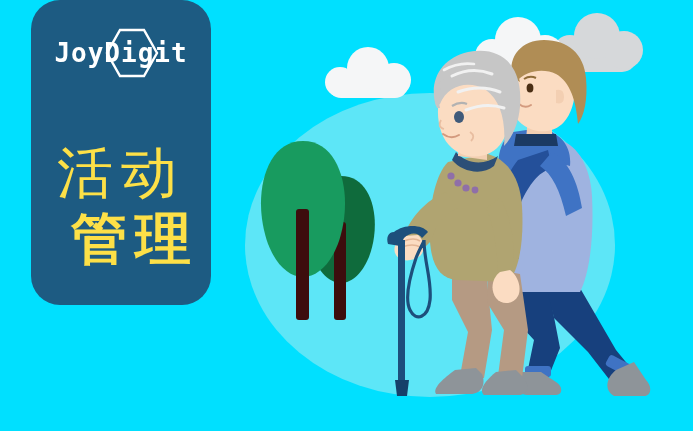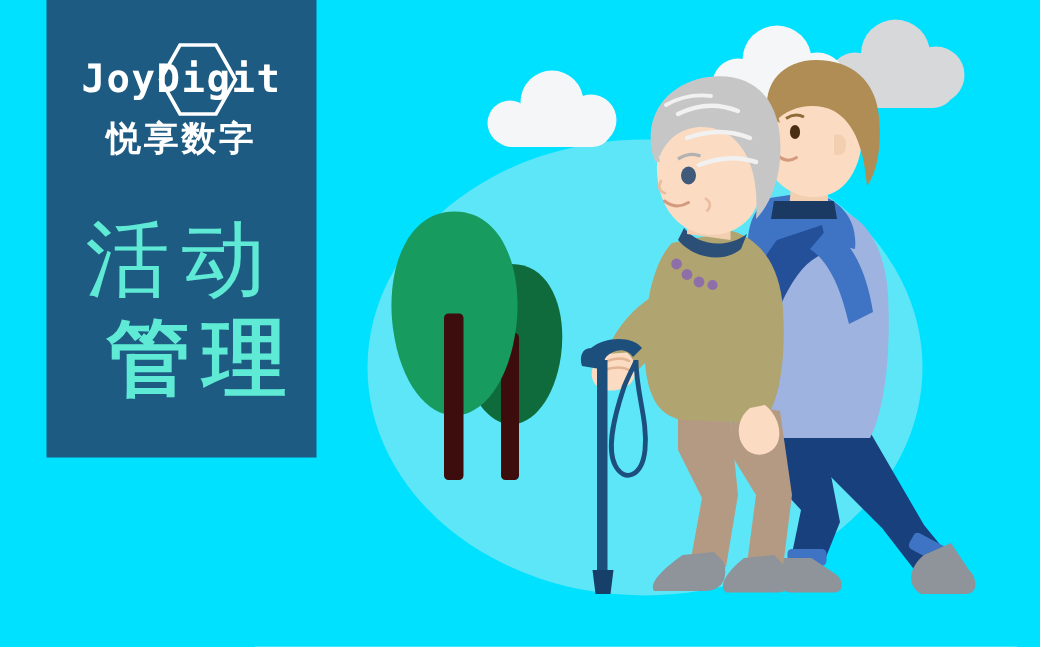--- a/index.html
+++ b/index.html
@@ -9,20 +9,21 @@
   }
   #stage{
     position:relative;width:693px;height:431px;
     background:#00e0ff;overflow:hidden;
   }
   
   #brand-panel{
     position:absolute;left:31px;top:0;width:180px;height:305px;
     background:#1d5b82;
     z-index:30;
+    border-radius:29px;
   }
   #logo-block{
     position:absolute;left:0;top:26px;width:180px;height:96px;
   }
   #logo-hex{
     position:absolute;left:74px;top:2px;width:54px;height:50px;
   }
   #logo-word{
     position:absolute;left:0;top:8px;width:180px;
     text-align:center;
@@ -33,21 +34,21 @@
     z-index:2;
   }
   #logo-cn{
     position:absolute;left:0;top:50px;width:180px;text-align:center;
     color:#ffffff;font-size:23px;font-weight:700;letter-spacing:2px;
     line-height:32px;
   }
   #title-block{
     position:absolute;left:0;top:140px;width:180px;text-align:center;
   }
-  .title-line{color:#5eead4;letter-spacing:8px;line-height:66px;}
+  .title-line{color:#fde047;letter-spacing:8px;line-height:66px;}
   #title-line-1{font-size:56px;font-weight:300;}
   #title-line-2{font-size:56px;font-weight:700;padding-left:28px;}
 
   
   #scene{position:absolute;left:0;top:0;width:693px;height:431px;z-index:10;}
 </style>
 </head>
 <body>
 
 <div id="stage">
@@ -195,21 +196,20 @@
     </g>
   </svg>
 
   <div id="brand-panel">
 
     <div id="logo-block">
       <svg id="logo-hex" viewBox="0 0 54 50">
         <polygon points="15,2 39,2 52,25 39,48 15,48 2,25" fill="none" stroke="#ffffff" stroke-width="2.4"></polygon>
       </svg>
       <div id="logo-word">JoyDigit</div>
-      <div id="logo-cn">悦享数字</div>
     </div>
 
     <div id="title-block">
       <div class="title-line" id="title-line-1">活动</div>
       <div class="title-line" id="title-line-2">管理</div>
     </div>
 
   </div>
 </div>
 

